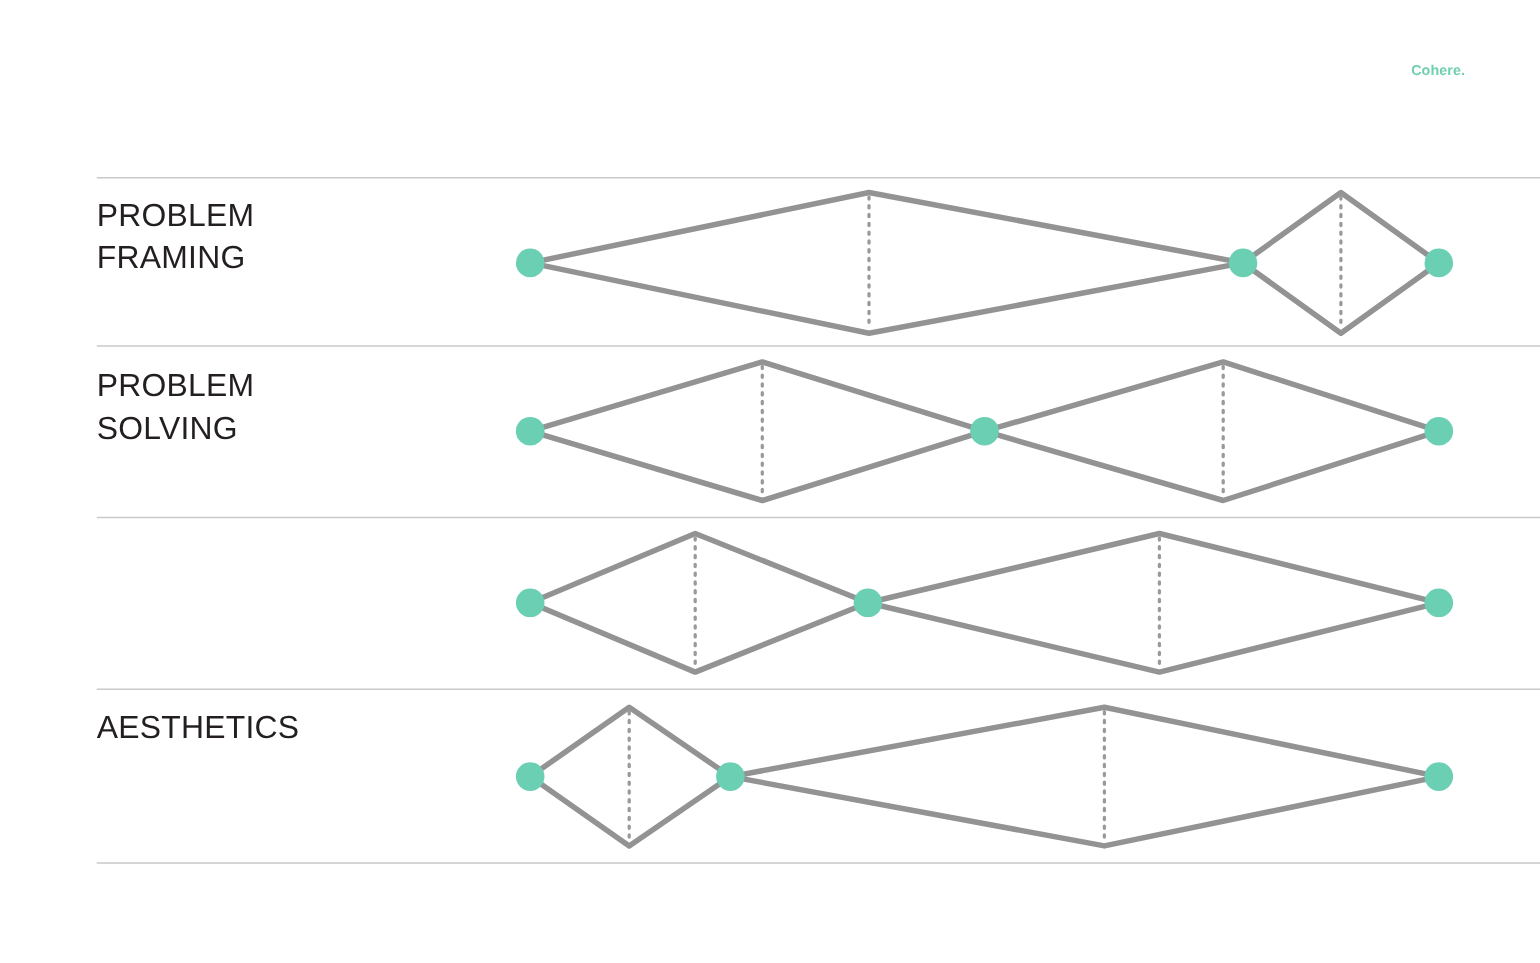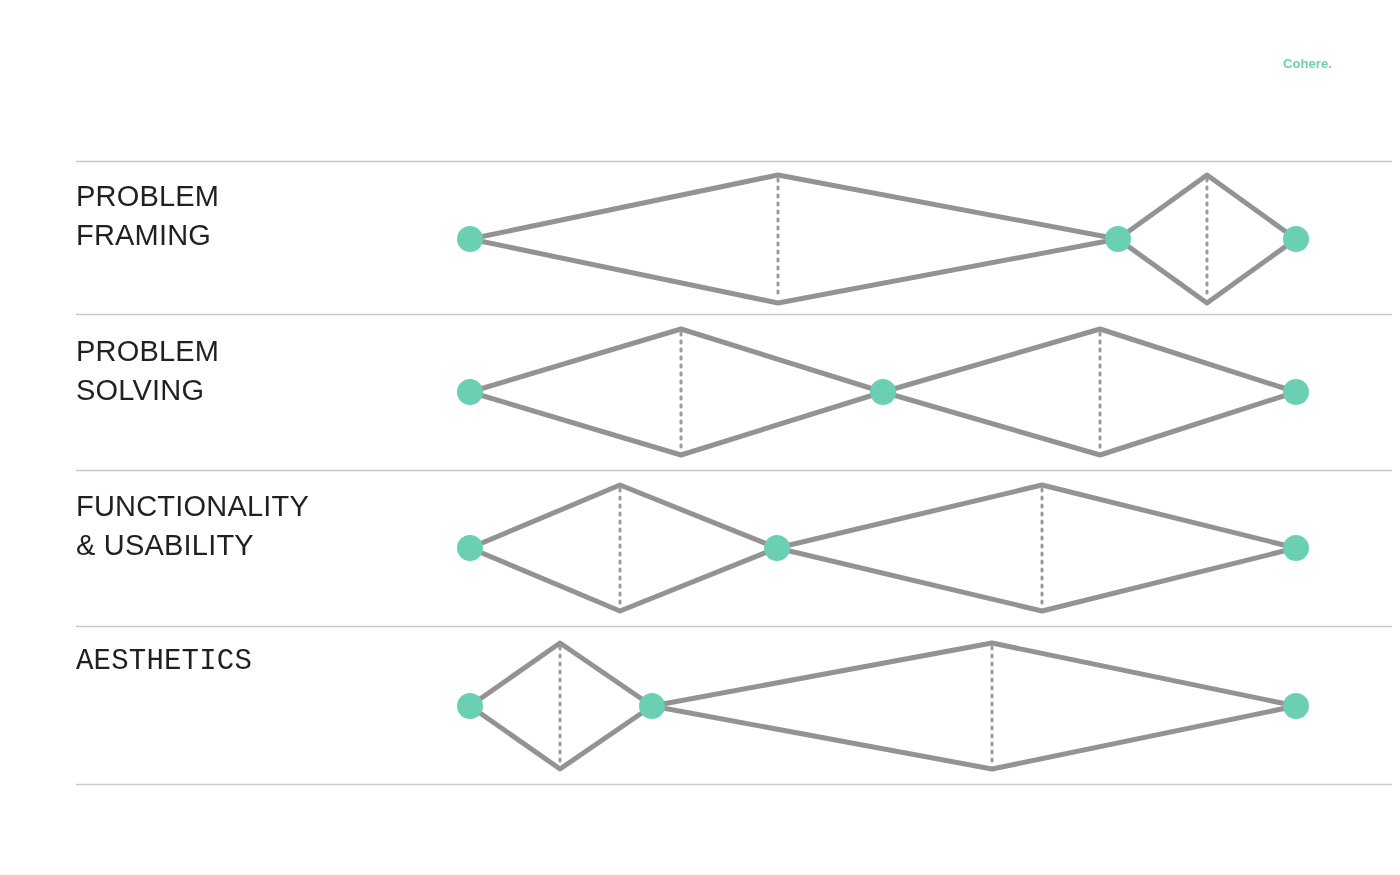--- a/index.html
+++ b/index.html
@@ -42,21 +42,21 @@
     font-size: 13px;
     font-weight: bold;
     letter-spacing: 0.1px;
     color: #6fcfb0;
     white-space: nowrap;
   }
 
   
   #diagram {
     position: absolute;
-    left: 0;
+    left: 12px;
     top: 0;
     width: 1252px;
     height: 875px;
   }
   #diagram-svg {
     position: absolute;
     left: 0;
     top: 0;
   }
 
@@ -68,21 +68,21 @@
     font-size: 29px;
     font-weight: 300;
     line-height: 1.33;
     letter-spacing: 0.2px;
     white-space: pre-line;
     font-family: "Liberation Sans", sans-serif;
   }
   #row-label-0 { top: 177px; }
   #row-label-1 { top: 332px; }
   #row-label-2 { top: 487px; }
-  #row-label-3 { top: 643px; font-family: Liberation Mono, monospace; }
+  #row-label-3 { top: 643px; }
 </style>
 </head>
 <body>
 
 <div id="header">
   <div id="logo">Cohere.</div>
 </div>
 
 <div id="diagram">
   <svg id="diagram-svg" width="1400" height="875">
@@ -130,16 +130,14 @@
           <circle cx="652" cy="706" r="13" fill="#6bcfb3"></circle>
           <circle cx="1296" cy="706" r="13" fill="#6bcfb3"></circle>
         </g>
       </g>
   </svg>
 
   <div class="row-label" id="row-label-0">PROBLEM
 FRAMING</div>
   <div class="row-label" id="row-label-1">PROBLEM
 SOLVING</div>
-  <div class="row-label" id="row-label-2">FUNCTIONALITY
-&amp; USABILITY</div>
   <div class="row-label" id="row-label-3">AESTHETICS</div>
 </div>
 
 </body></html>

